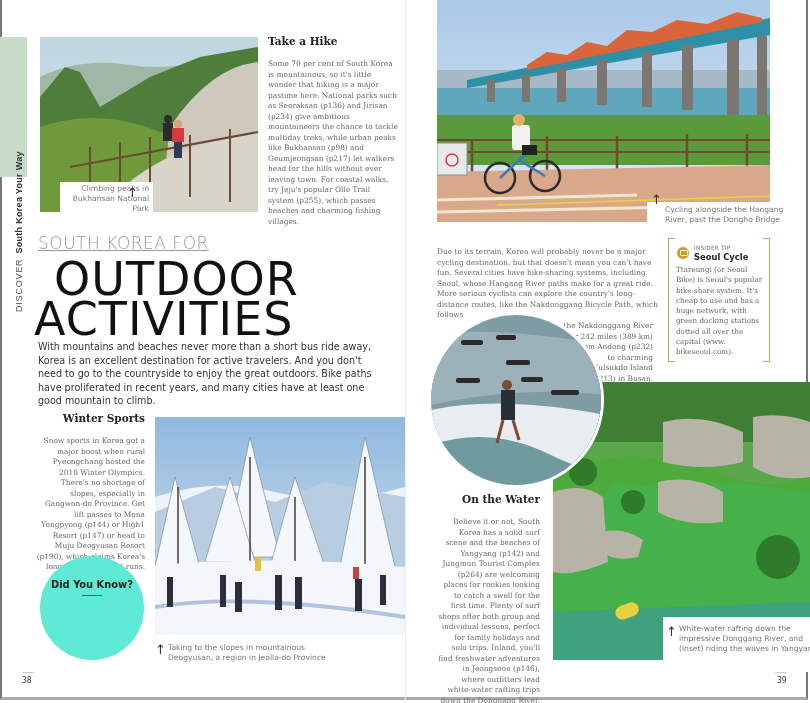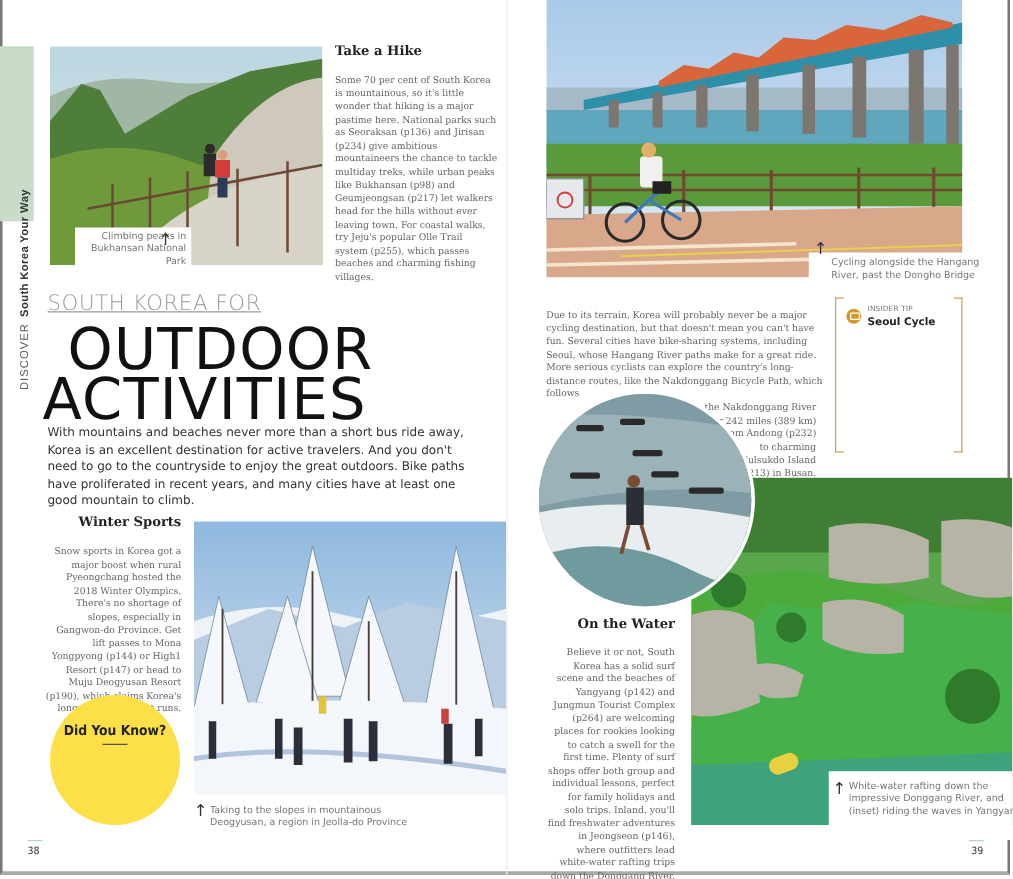--- a/index.html
+++ b/index.html
@@ -12,21 +12,21 @@
   .side-label .k{font-weight:normal;letter-spacing:0.8px;color:#555;}
   .side-label .t{font-weight:bold;margin-left:5px;color:#333;}
   .photo{overflow:hidden;}
   .caption{background:#fff;font-family:"DejaVu Sans",sans-serif;font-size:7.6px;line-height:10px;color:#777;}
   .arrow{font-family:"DejaVu Sans",sans-serif;font-size:13px;color:#333;line-height:13px;}
   h3{margin:0;font-family:"DejaVu Serif",serif;font-weight:bold;font-size:10.5px;color:#222;line-height:13px;}
   .body{font-family:"DejaVu Serif",serif;font-size:7.4px;line-height:10.5px;color:#666;margin-top:11px;}
   .kicker{left:38px;top:233px;font-family:"DejaVu Sans",sans-serif;font-weight:200;font-size:17px;letter-spacing:0.5px;color:#999;white-space:nowrap;text-decoration:underline;}
   .big{left:34px;font-family:"DejaVu Sans",sans-serif;font-size:46px;letter-spacing:1px;color:#111;white-space:nowrap;font-weight:normal;line-height:46px;-webkit-text-stroke:0;}
   .lead{left:38px;top:340px;width:335px;font-family:"DejaVu Sans",sans-serif;font-size:9.6px;line-height:13.5px;color:#333;}
-  .dyk{left:40px;top:556px;width:104px;height:104px;border-radius:50%;background:#fde047;text-align:center;}
+  .dyk{left:40px;top:556px;width:104px;height:104px;border-radius:50%;background:#5eead4;text-align:center;}
   .dyk .h{margin-top:22px;font-family:"DejaVu Sans Condensed","DejaVu Sans",sans-serif;font-weight:bold;font-size:11px;color:#222;}
   .dyk .rule{width:20px;height:1px;background:#555;margin:4px auto 5px;}
   .dyk .t{font-family:"DejaVu Serif",serif;font-size:7.2px;line-height:10px;color:#555;padding:0 8px;}
   .tip{left:668px;top:238px;width:102px;height:124px;}
   .brk{position:absolute;top:0;bottom:0;width:6px;border-top:1.5px solid #c9a45a;border-bottom:1.5px solid #c9a45a;}
   .brk.l{left:0;border-left:1.5px solid #c9a45a;}
   .brk.r{right:0;border-right:1.5px solid #c9a45a;}
   .tip-icon{position:absolute;left:9px;top:9px;width:12px;height:12px;border-radius:50%;background:#d39a2b;}
   .tip-icon:after{content:"";position:absolute;left:3px;top:3px;width:6px;height:4px;border:1px solid #fff;border-radius:1px;}
   .tip .kick{position:absolute;left:26px;top:7px;font-family:"DejaVu Sans",sans-serif;font-size:5.8px;color:#777;letter-spacing:0.2px;}
@@ -191,20 +191,21 @@
   <div>Eulsukdo Island</div>
   <div>(p213) in Busan.</div>
 </div>
 
 <div class="abs tip">
   <div class="brk l"></div>
   <div class="brk r"></div>
   <div class="tip-icon"></div>
   <div class="kick">INSIDER TIP</div>
   <div class="ttl">Seoul Cycle</div>
+  <div class="txt">Ttareungi (or Seoul Bike) is Seoul's popular bike-share system. It's cheap to use and has a huge network, with green docking stations dotted all over the capital (www. bikeseoul.com).</div>
 </div>
 
 <div class="abs photo" style="left:553px;top:382px;width:257px;height:278px;">
   <svg width="257" height="278" viewBox="0 0 257 278">
     <rect width="257" height="278" fill="#5aa64a"></rect>
     <rect x="0" y="0" width="257" height="60" fill="#3f7f33"></rect>
     <path d="M0 90 Q80 60 160 90 T257 80 L257 278 L0 278Z" fill="#4cab3a"></path>
     <path d="M60 100 Q120 110 180 100 L257 110 L257 278 L0 278 L0 200Z" fill="#46b04a"></path>
     <path d="M0 230 L257 220 L257 278 L0 278Z" fill="#3ea27d"></path>
     <g fill="#b8b3a7">

